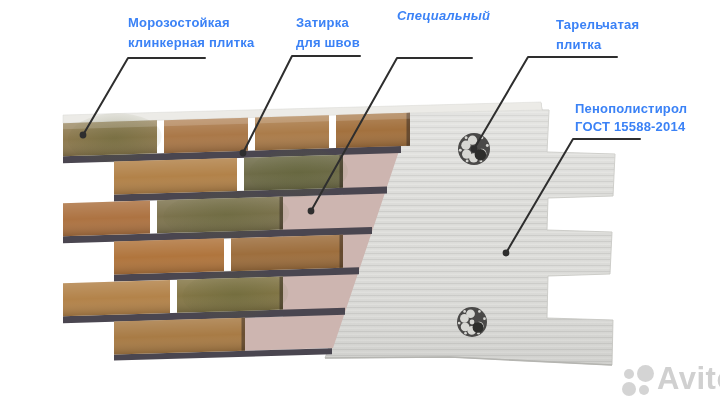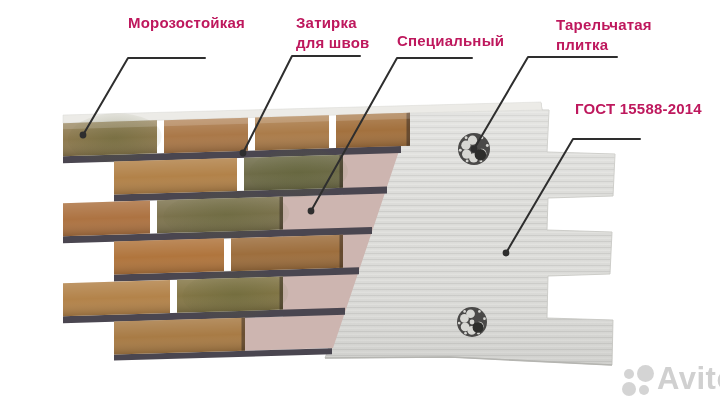--- a/index.html
+++ b/index.html
@@ -1,25 +1,25 @@
 <!DOCTYPE html>
 <html><head>
 <meta charset="utf-8">
 <style>
   html,body{margin:0;padding:0;background:#fff;}
   .stage{position:relative;width:720px;height:402px;background:#ffffff;overflow:hidden;
          font-family:"Liberation Sans",sans-serif;}
   .scene{position:absolute;left:0;top:0;width:720px;height:402px;display:block;}
   .labels{position:absolute;left:0;top:0;width:720px;height:402px;pointer-events:none;}
-  .label{position:absolute;color:#be185d;font-size:15px;line-height:20px;font-weight:700;
+  .label{position:absolute;color:#3b82f6;font-size:13px;line-height:20px;font-weight:700;
          letter-spacing:.2px;white-space:nowrap;}
   .label span{display:block;}
   #lab-0{left:128px;top:13px;}
   #lab-1{left:296px;top:13px;}
-  #lab-2{left:397px;top:31px;}
+  #lab-2{left:397px;top:6px;font-style:italic;}
   #lab-3{left:556px;top:15px;}
   #lab-4{left:575px;top:100px;line-height:18px;}
   
   .wm{position:absolute;left:616px;top:361px;width:104px;height:41px;opacity:.82;}
   .wm i{position:absolute;border-radius:50%;background:#cbcbcb;display:block;}
   .wm .c1{left:8px;top:8px;width:10px;height:10px;}
   .wm .c2{left:21px;top:4px;width:17px;height:17px;}
   .wm .c3{left:6px;top:21px;width:14px;height:14px;}
   .wm .c4{left:23px;top:24px;width:10px;height:10px;}
   .wm .wm-text{position:absolute;left:41px;top:0px;font-size:31px;font-weight:700;
@@ -143,33 +143,35 @@
       <circle cx="311" cy="211" r="3.4" fill="#2e2e2e"></circle>
       <polyline points="617,57 528,57 474,149" fill="none" stroke="#2e2e2e" stroke-width="2" stroke-linecap="round" stroke-linejoin="round"></polyline>
       <circle cx="474" cy="149" r="3.4" fill="#2e2e2e"></circle>
       <polyline points="640,139 573,139 506,253" fill="none" stroke="#2e2e2e" stroke-width="2" stroke-linecap="round" stroke-linejoin="round"></polyline>
       <circle cx="506" cy="253" r="3.4" fill="#2e2e2e"></circle>
     </svg>
 
   <div class="labels">
     <div class="label" id="lab-0">
       <span>Морозостойкая</span>
+      <span>клинкерная плитка</span>
     </div>
     <div class="label" id="lab-1">
       <span>Затирка</span>
       <span>для швов</span>
     </div>
     <div class="label" id="lab-2">
       <span>Специальный</span>
     </div>
     <div class="label" id="lab-3">
       <span>Тарельчатая</span>
       <span>плитка</span>
     </div>
     <div class="label" id="lab-4">
+      <span>Пенополистирол</span>
       <span>ГОСТ 15588-2014</span>
     </div>
   </div>
 
   <div class="wm">
     <i class="c1"></i>
     <i class="c2"></i>
     <i class="c3"></i>
     <i class="c4"></i>
     <span class="wm-text">Avito</span>

